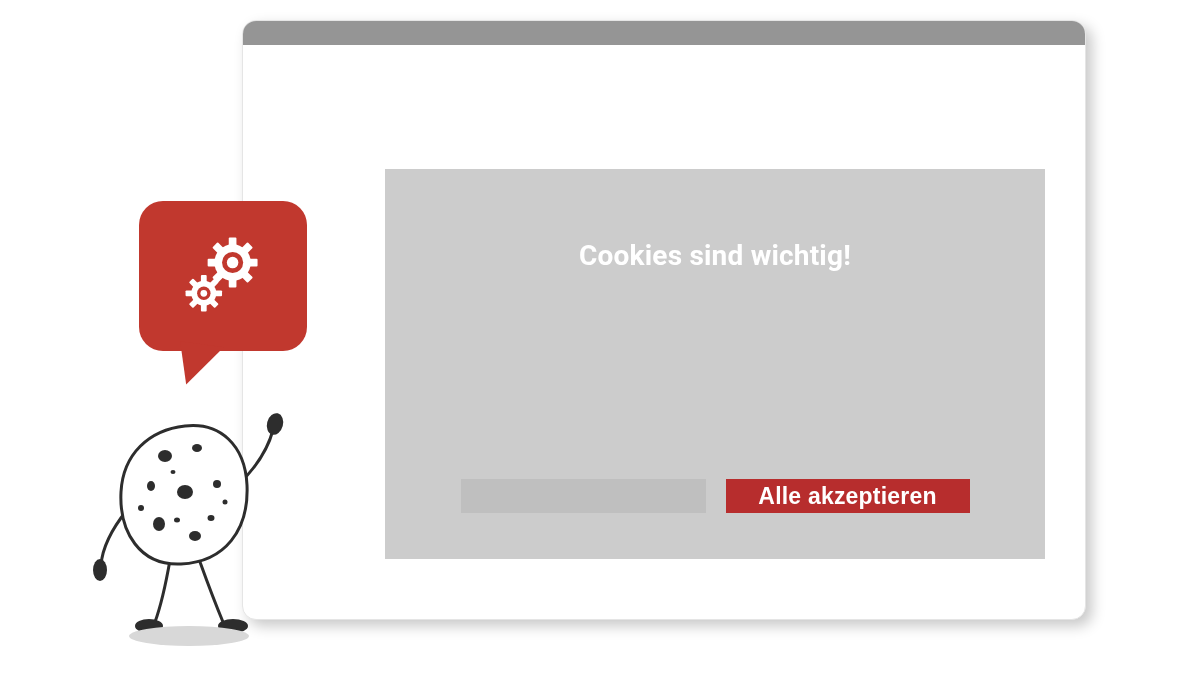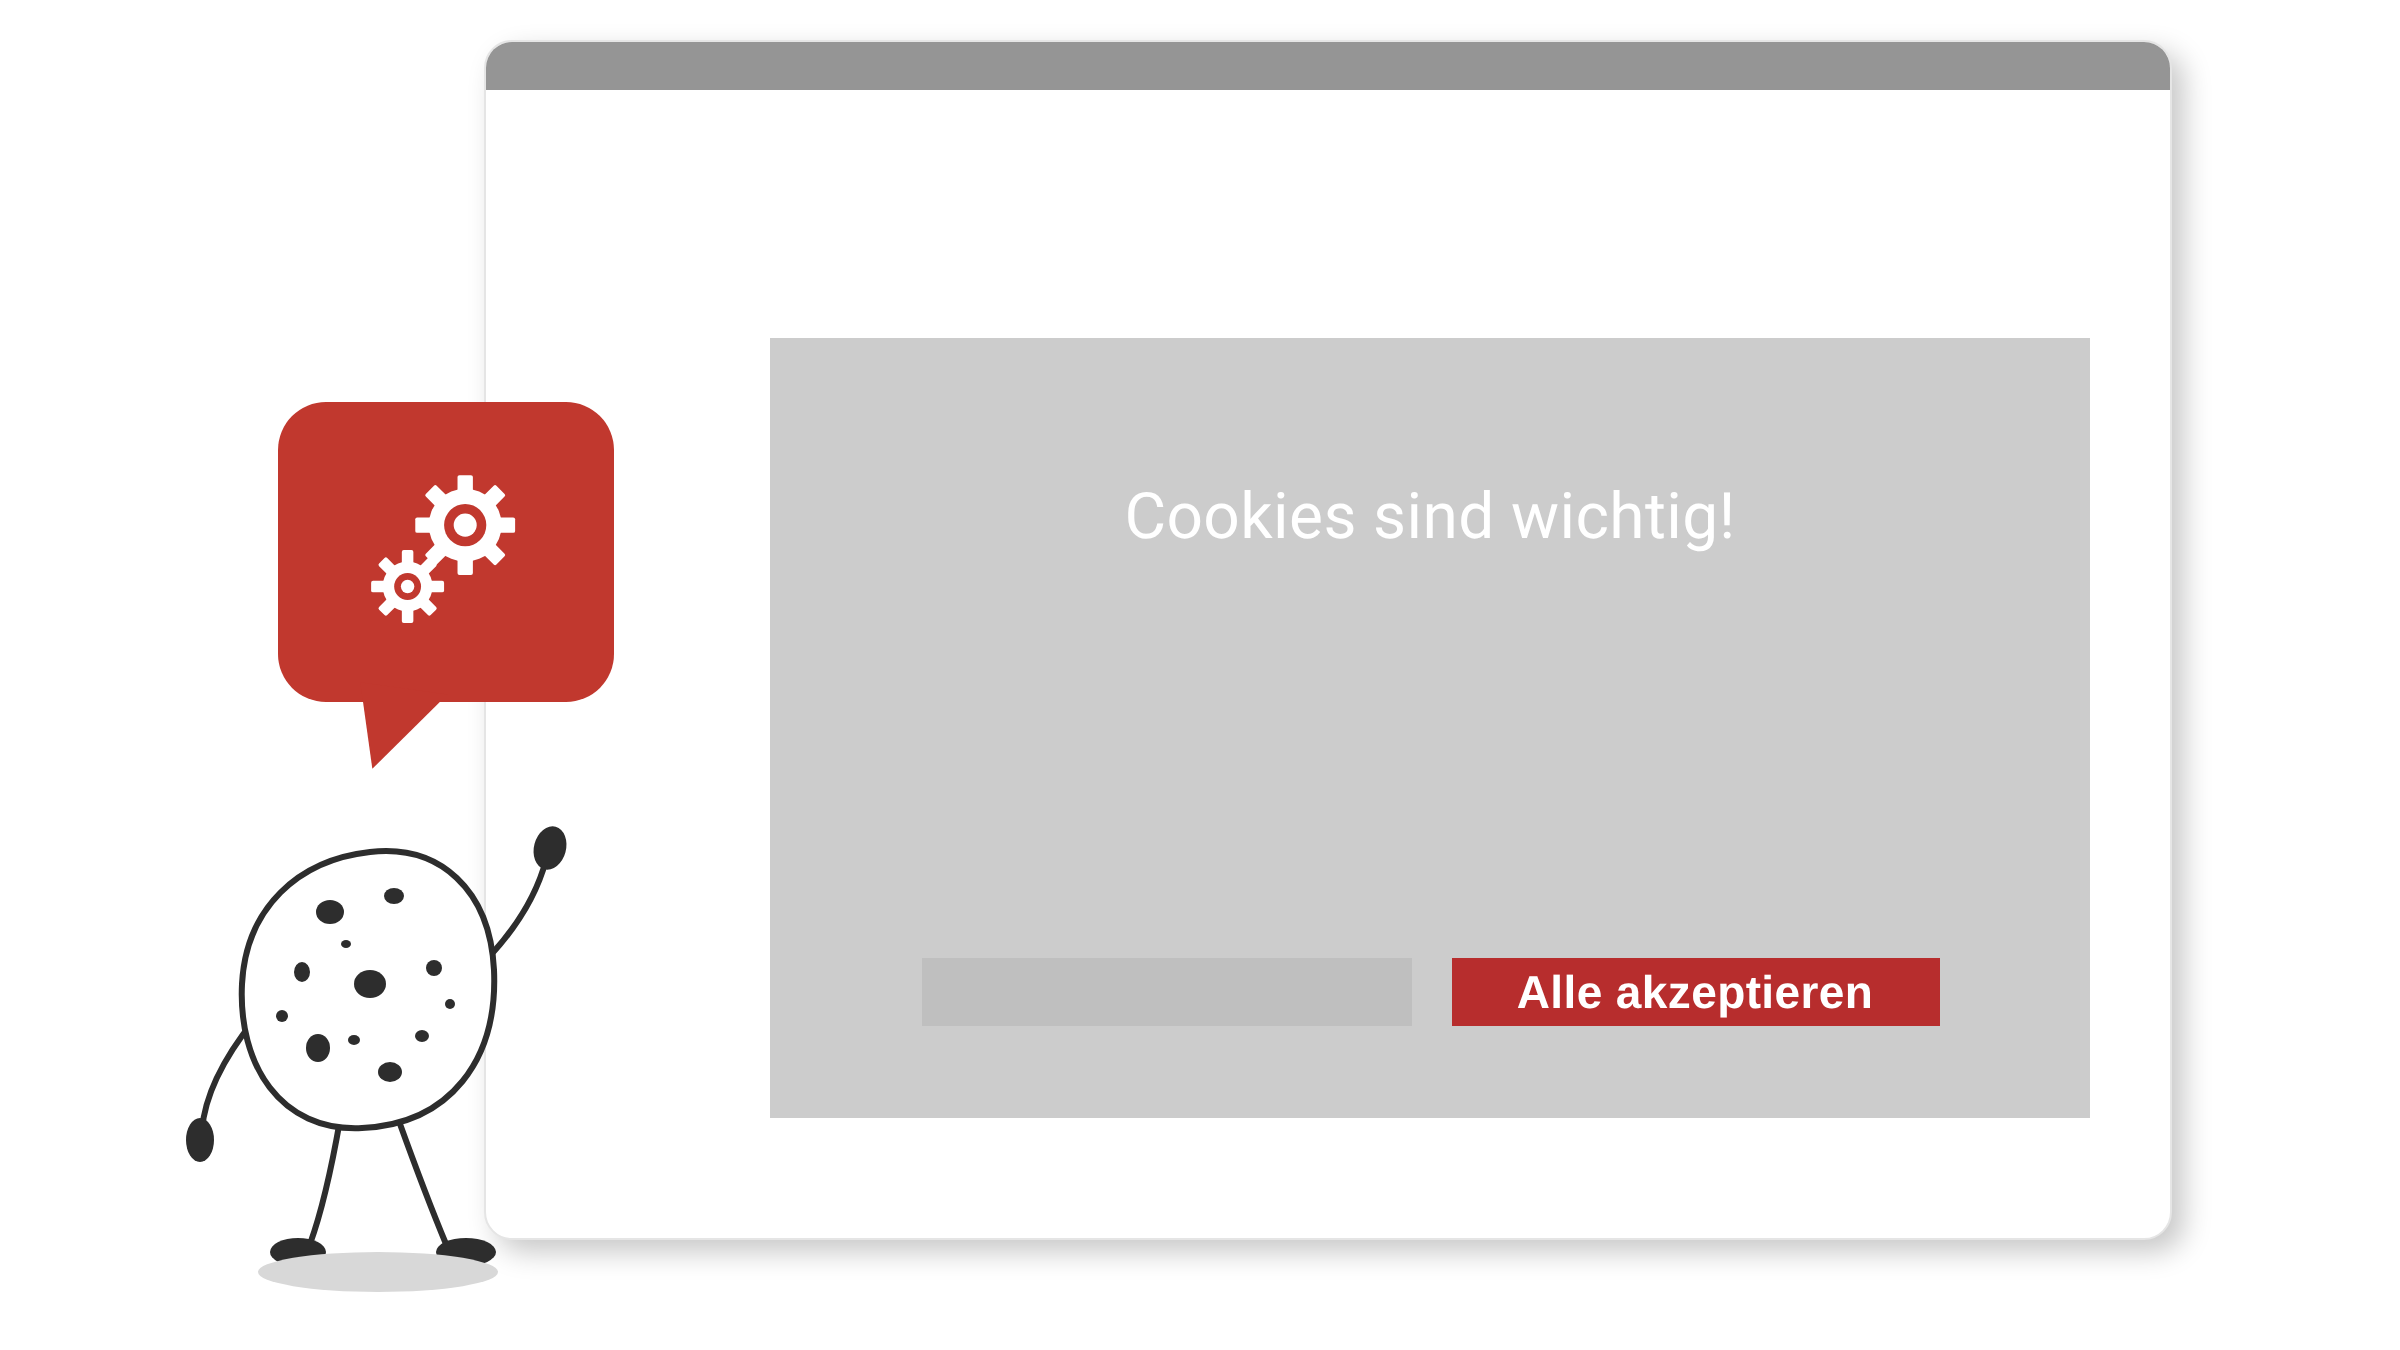--- a/index.html
+++ b/index.html
@@ -40,22 +40,22 @@
     height: 390px;
     background: #cccccc;
     padding: 70px 40px 46px 40px;
     display: flex;
     flex-direction: column;
     align-items: center;
     justify-content: space-between;
   }
   .cookie-title {
     color: #ffffff;
-    font-size: 32px;
-    font-weight: 400;
+    font-size: 28px;
+    font-weight: 700;
     letter-spacing: 0.2px;
   }
   .dialog-buttons {
     display: flex;
     gap: 20px;
     justify-content: center;
     width: 100%;
   }
   .secondary-button {
     width: 245px;

